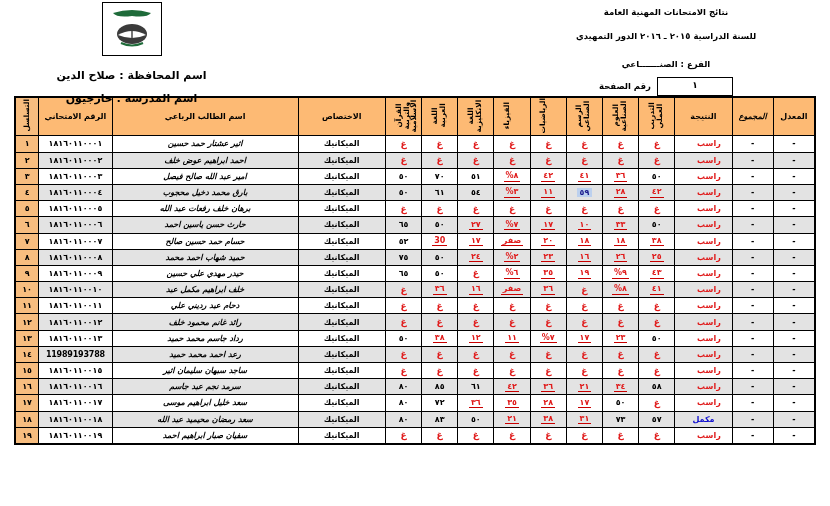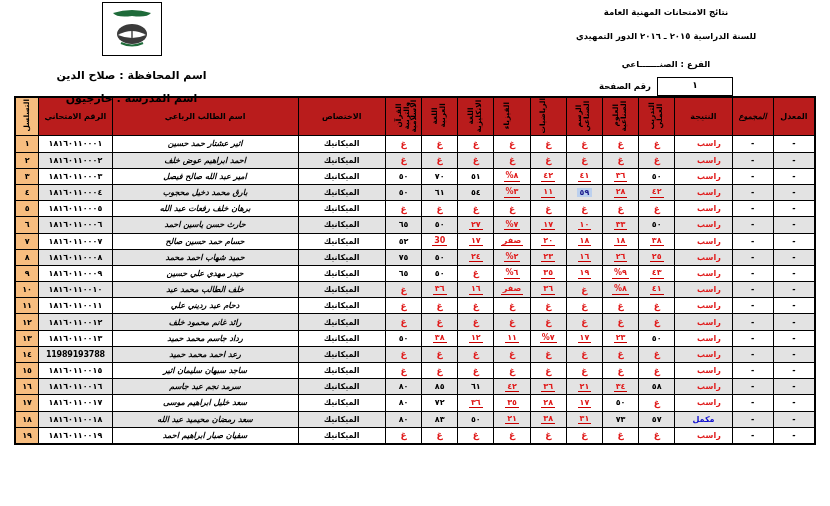--- a/index.html
+++ b/index.html
@@ -48,21 +48,21 @@
   }
   table.grid th,table.grid td{
     border:1.1px solid #000;
     padding:0;margin:0;
     text-align:center;vertical-align:middle;
     font-size:8px;font-weight:bold;
     height:15.2px;
     overflow:hidden;white-space:nowrap;
   }
   thead th{
-    background:#b91c1c;
+    background:#fdba74;
     height:76px;
     border:1.4px solid #000;
     font-size:8.5px;
   }
   .vert{
     writing-mode:vertical-rl;
     transform:rotate(180deg);
     display:inline-block;
     font-size:7.3px;line-height:1.05;
     max-height:72px;
@@ -314,21 +314,21 @@
             <td class="res"><span class="res-fail">راسب</span></td>
             <td class="grade"><span class="g-fail">٤١</span></td>
             <td class="grade"><span class="g-fail">٨%</span></td>
             <td class="grade"><span class="g-absent">غ</span></td>
             <td class="grade"><span class="g-fail">٣٦</span></td>
             <td class="grade"><span class="g-fail">صفر</span></td>
             <td class="grade"><span class="g-fail">١٦</span></td>
             <td class="grade"><span class="g-fail">٣٦</span></td>
             <td class="grade"><span class="g-absent">غ</span></td>
             <td class="spec">الميكانيك</td>
-            <td class="name">خلف الطالب محمد عبد</td>
+            <td class="name">خلف ابراهيم مكمل عبد</td>
             <td class="exnum">١٨١٦٠١١٠٠١٠</td>
             <td class="serial">١٠</td>
           </tr>
           <tr class="odd">
             <td class="avg">-</td>
             <td class="sum">-</td>
             <td class="res"><span class="res-fail">راسب</span></td>
             <td class="grade"><span class="g-absent">غ</span></td>
             <td class="grade"><span class="g-absent">غ</span></td>
             <td class="grade"><span class="g-absent">غ</span></td>

